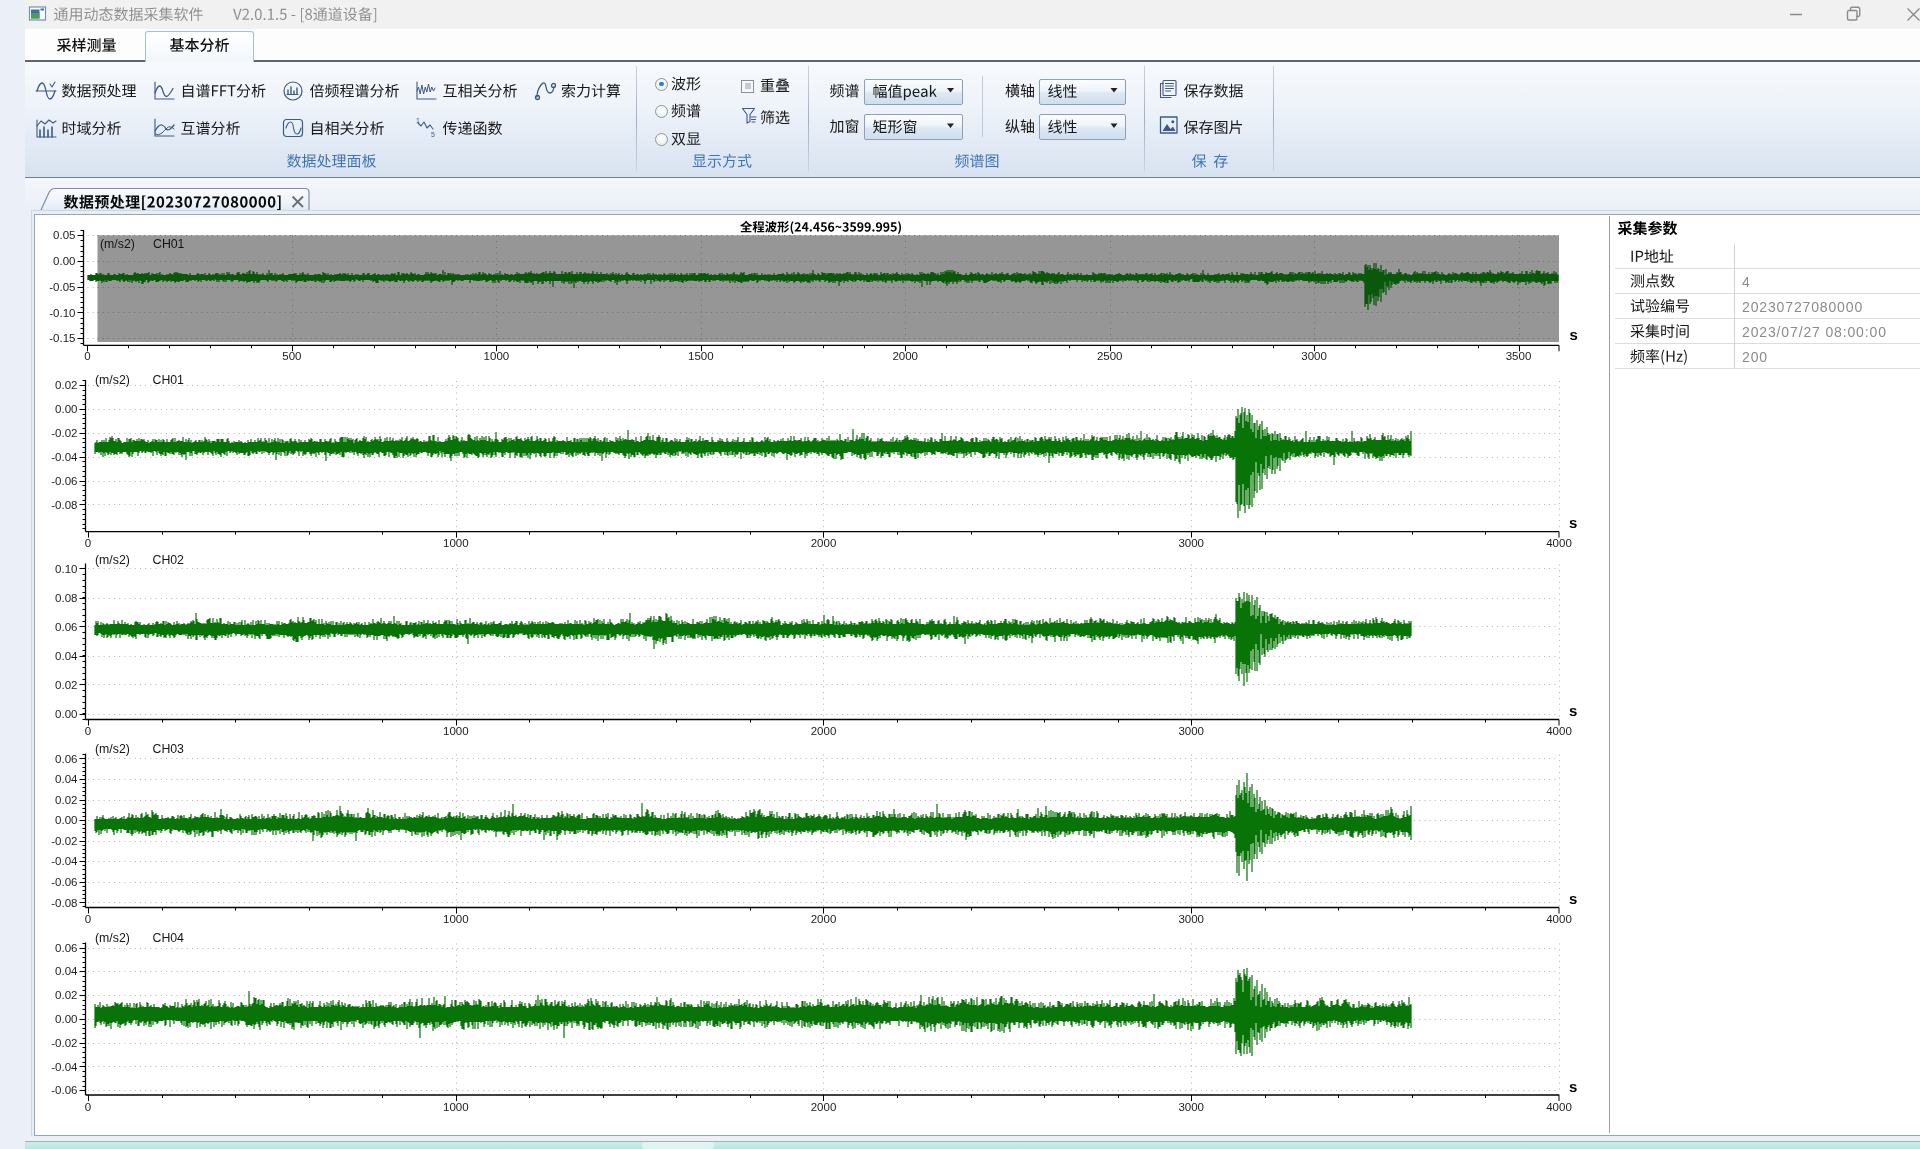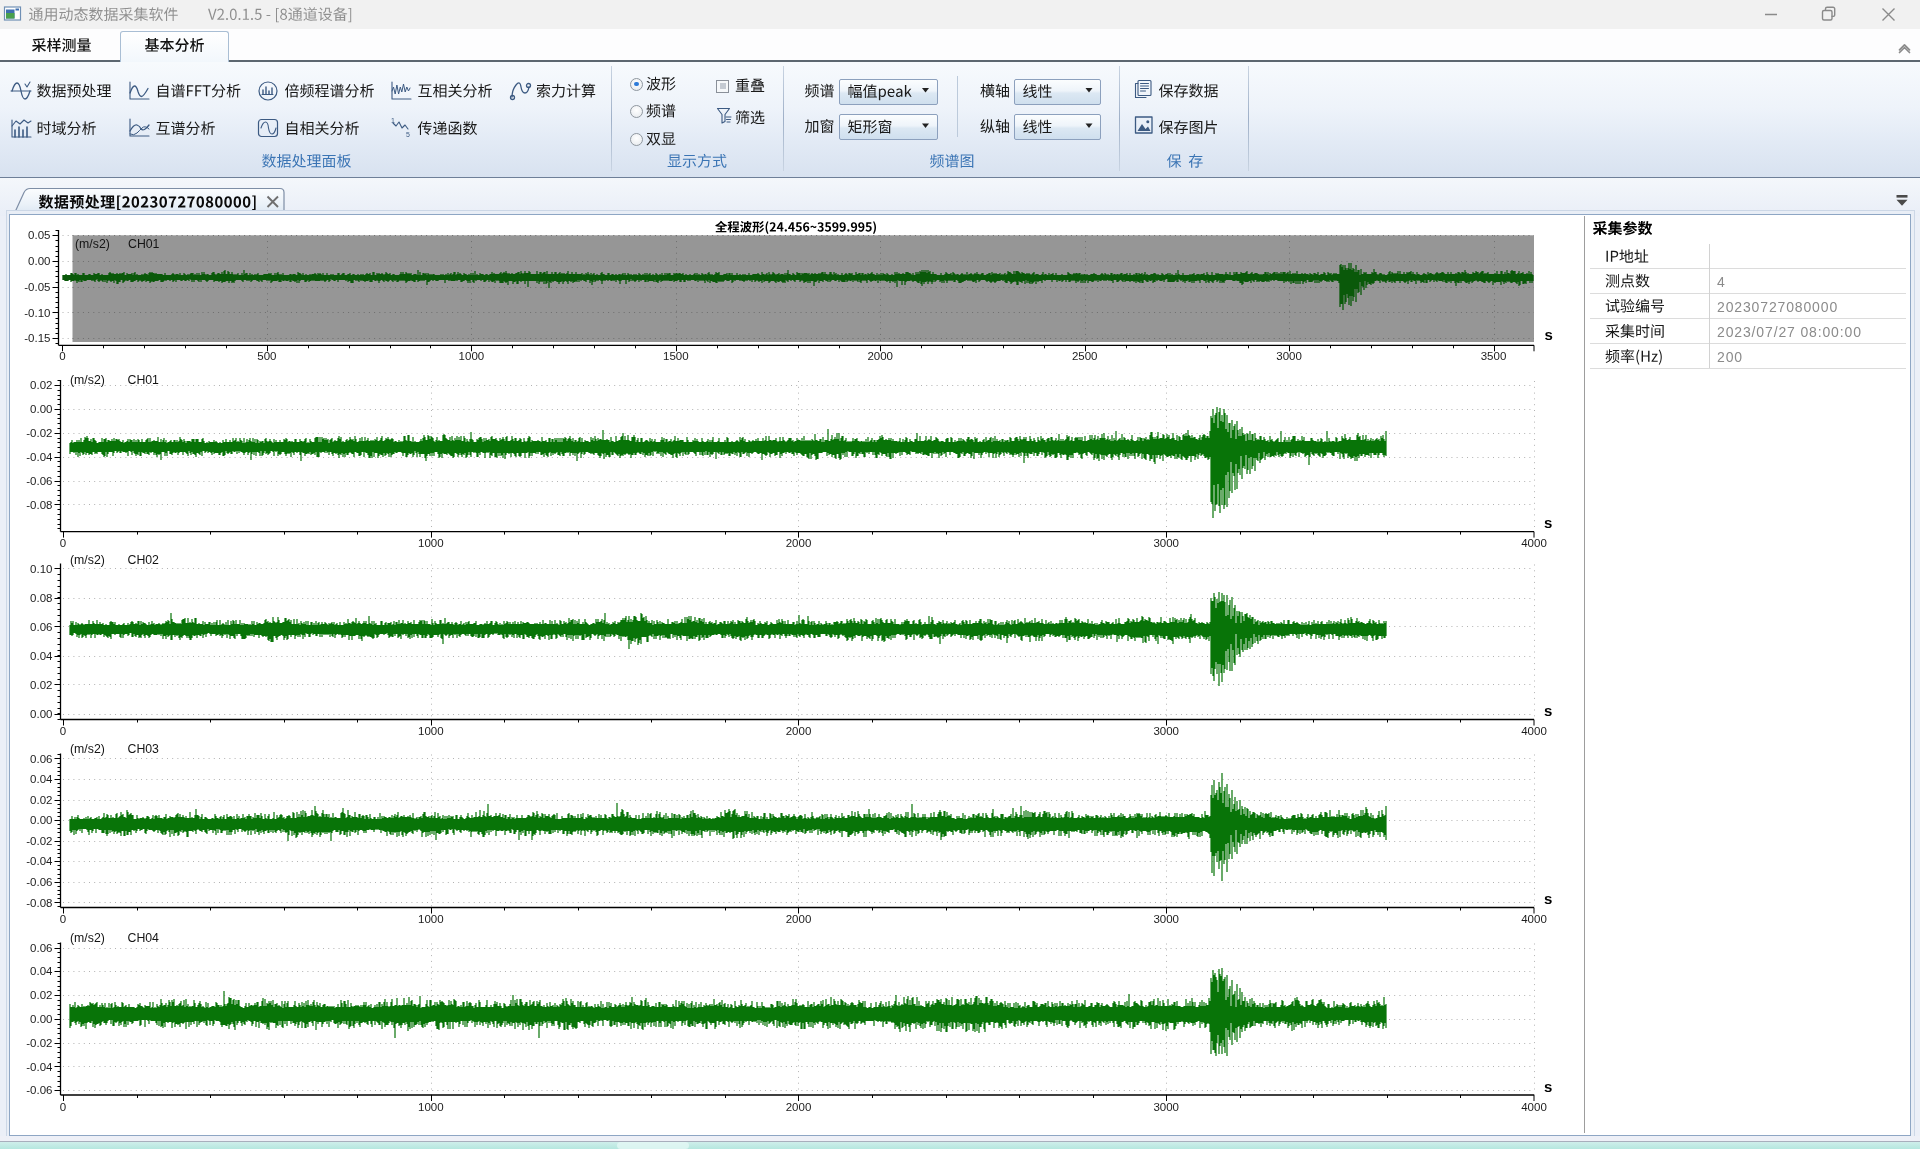--- a/index.html
+++ b/index.html
@@ -1,15 +1,15 @@
 <!DOCTYPE html>
 <html><head><meta charset="utf-8"><style>
 * { margin:0; padding:0; box-sizing:border-box; }
 html,body { width:1920px; height:1149px; overflow:hidden; background:#ebeff7; font-family:"Liberation Sans",sans-serif; }
-#page { position:relative; width:1734px; height:1149px; }
+#page { position:relative; width:1734px; height:1149px;margin-left:25px; }
 .abs { position:absolute; }
 </style></head><body>
 <div id="page">
 <div class="abs" style="left:0;top:0;width:1920px;height:28.5px;background:#f1f1f1"></div>
 <div class="abs" style="left:0;top:28.5px;width:1920px;height:33px;background:#fdfdfe"></div>
 <div class="abs" style="left:0;top:60px;width:1920px;height:1.6px;background:#5d6770"></div>
 <div class="abs" style="left:120px;top:30.5px;width:109px;height:31px;background:linear-gradient(#ffffff,#f2f7fc);border:1px solid #a9bed4;border-bottom:none;border-radius:3px 3px 0 0"></div>
 <div class="abs" style="left:0;top:61.6px;width:1920px;height:115px;background:linear-gradient(#f7fafd 0%,#eef3fa 40%,#e2eaf5 70%,#d8e2f0 100%)"></div>
 <div class="abs" style="left:0;top:176.5px;width:1920px;height:1.6px;background:#6e7f98"></div>
 <div class="abs" style="left:0;top:178.1px;width:1920px;height:37.9px;background:linear-gradient(#f4f7fb,#e9eef7)"></div>

